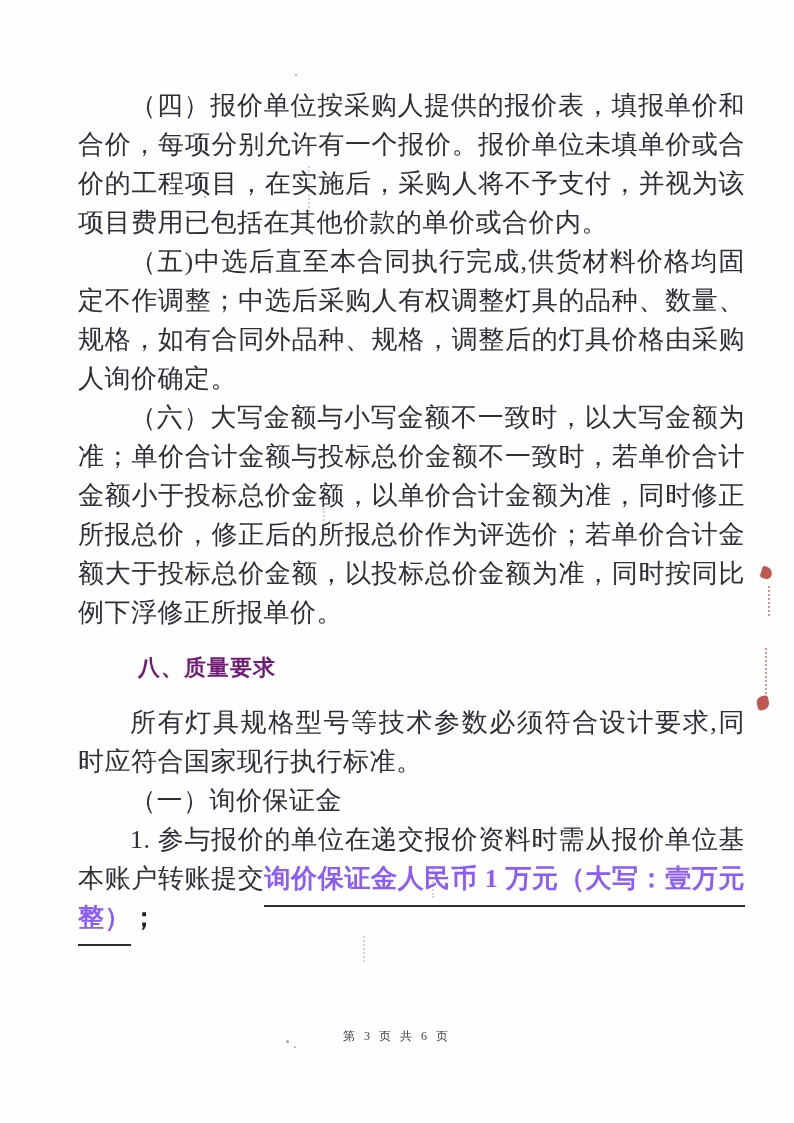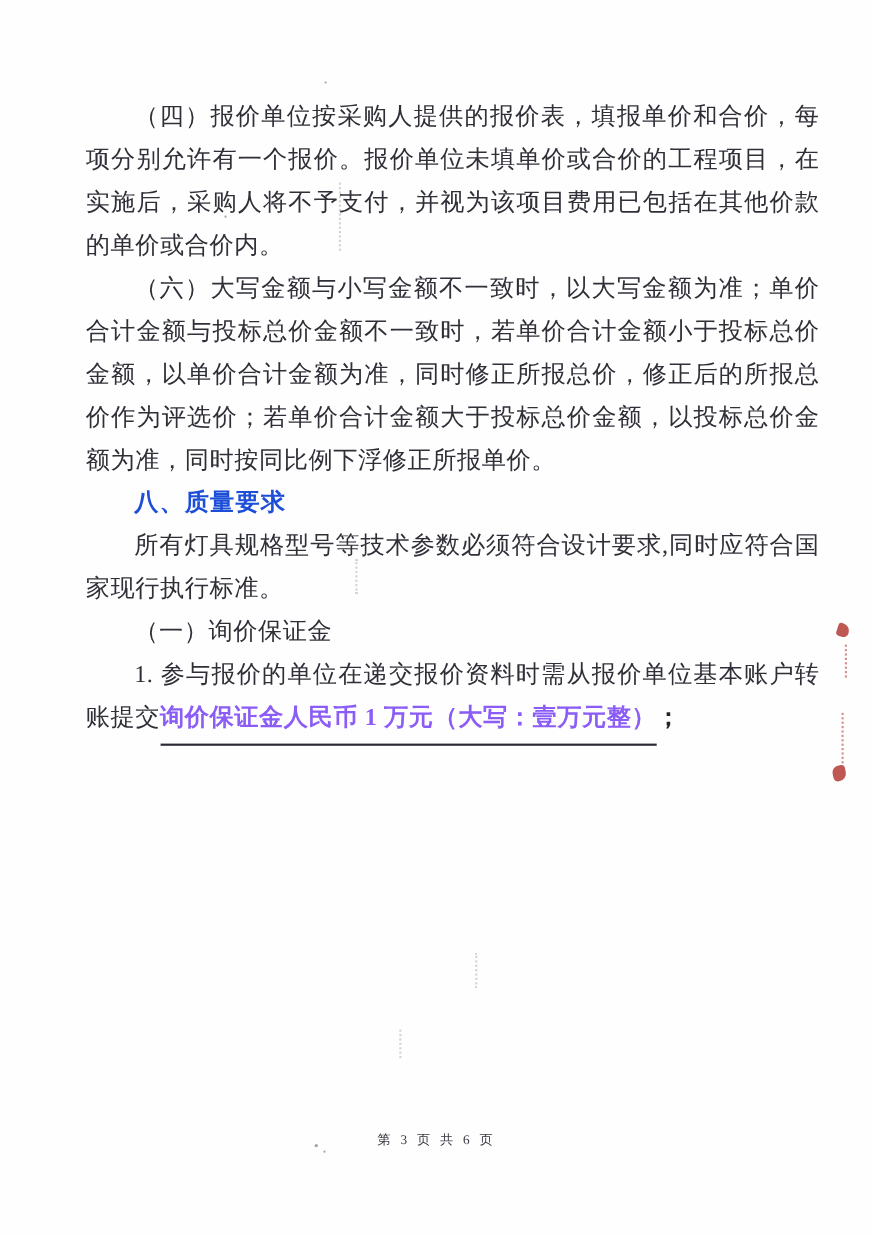--- a/index.html
+++ b/index.html
@@ -18,34 +18,34 @@
     color: #2f2f38;
   }
   .content {
     position: absolute;
     top: 86px;
     left: 78px;
     right: 49px;
   }
   p.body {
     margin: 0;
-    font-size: 22px;
+    font-size: 26px;
     line-height: 39px;
     text-align: justify;
     text-indent: 2em;
     letter-spacing: 0.5px;
   }
   h2.heading {
-    margin: 0;
+    margin: 16px;
     font-size: 22px;
     line-height: 39px;
     text-indent: 2em;
     font-weight: bold;
     font-family: "Liberation Sans", "DejaVu Sans", sans-serif;
-    color: #1d4ed8;
+    color: #701a75;
     letter-spacing: 1px;
   }
   .emph {
     font-family: Liberation Serif, serif;
     font-weight: bold;
     color: #8b5cf6;
     border-bottom: 2px solid #2b2b33;
     padding-bottom: 12px;
   }
   .emph-suffix {
@@ -106,20 +106,21 @@
   .speck-3 { left: 204px; top: 196px; width: 2px; height: 2px; }
   .speck-4 { left: 295px; top: 74px;  width: 2px; height: 2px; }
 </style>
 </head>
 <body>
 
 <div class="page">
 
   <div class="content">
     <p class="body">（四）报价单位按采购人提供的报价表，填报单价和合价，每项分别允许有一个报价。报价单位未填单价或合价的工程项目，在实施后，采购人将不予支付，并视为该项目费用已包括在其他价款的单价或合价内。</p>
+    <p class="body">（五)中选后直至本合同执行完成,供货材料价格均固定不作调整；中选后采购人有权调整灯具的品种、数量、规格，如有合同外品种、规格，调整后的灯具价格由采购人询价确定。</p>
     <p class="body">（六）大写金额与小写金额不一致时，以大写金额为准；单价合计金额与投标总价金额不一致时，若单价合计金额小于投标总价金额，以单价合计金额为准，同时修正所报总价，修正后的所报总价作为评选价；若单价合计金额大于投标总价金额，以投标总价金额为准，同时按同比例下浮修正所报单价。</p>
     <h2 class="heading">八、质量要求</h2>
     <p class="body">所有灯具规格型号等技术参数必须符合设计要求,同时应符合国家现行执行标准。</p>
     <p class="body">（一）询价保证金</p>
     <p class="body">
       <span>1. 参与报价的单位在递交报价资料时需从报价单位基本账户转账提交</span><span class="emph">询价保证金人民币 1 万元（大写：壹万元整）</span><span class="emph-suffix">；</span>
     </p>
   </div>
 
   <div class="footer">第 3 页 共 6 页</div>

